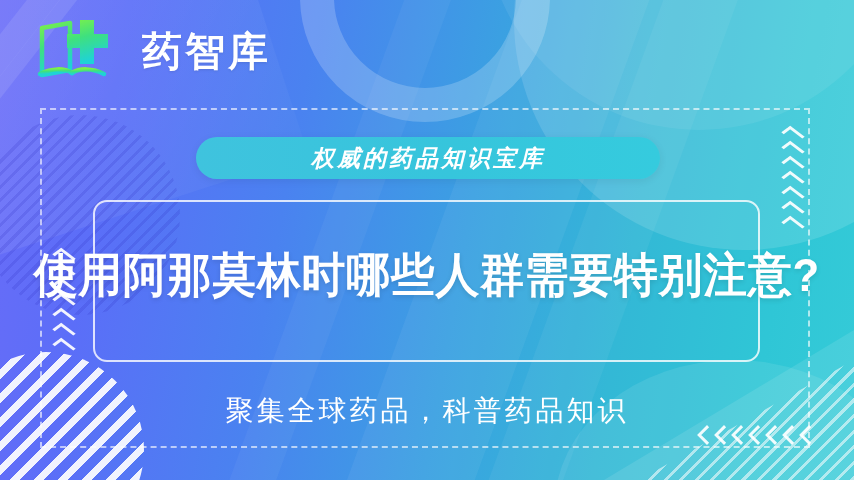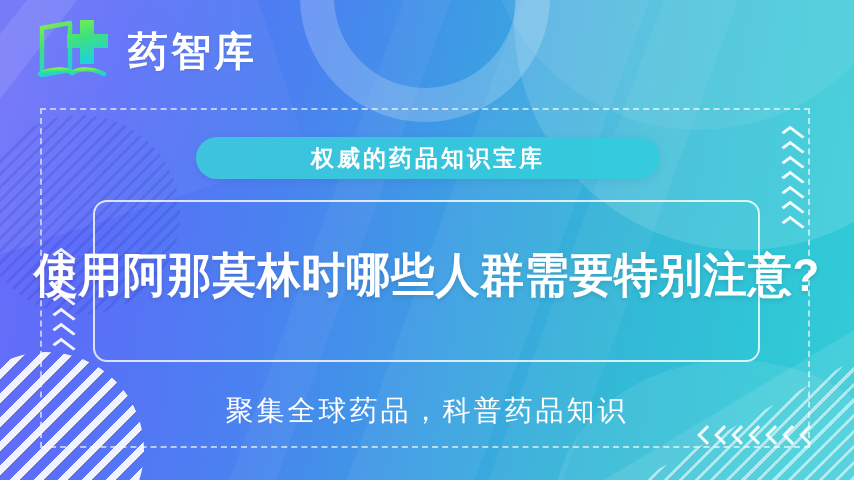--- a/index.html
+++ b/index.html
@@ -119,41 +119,42 @@
     border: 2px dashed rgba(255,255,255,0.62);
     box-sizing: border-box;
   }
 
   
   .logo-row {
     position: absolute;
     left: 36px; top: 18px;
     display: flex;
     align-items: center;
-    gap: 14px;
+    gap: 28px;
   }
   .logo-mark { width: 78px; height: 66px; display: block; }
   .logo-text {
     color: #ffffff;
     font-size: 40px;
     font-weight: 700;
     letter-spacing: 3px;
     line-height: 1;
     text-shadow: 0 1px 3px rgba(0,0,0,0.10);
   }
 
   
   .badge {
     position: absolute;
     left: 196px; top: 137px;
     width: 464px; height: 42px;
     border-radius: 21px;
     background: linear-gradient(90deg, #3FC3DE 0%, #36C5DC 55%, #35CBDE 100%);
     display: flex; align-items: center; justify-content: center;
     box-shadow: 0 2px 8px rgba(0,0,0,0.07);
+    font-style: italic;
   }
   .badge-text {
     color: #ffffff;
     font-size: 23px;
     font-weight: 700;
     letter-spacing: 3px;
   }
 
   
   .title-frame {

